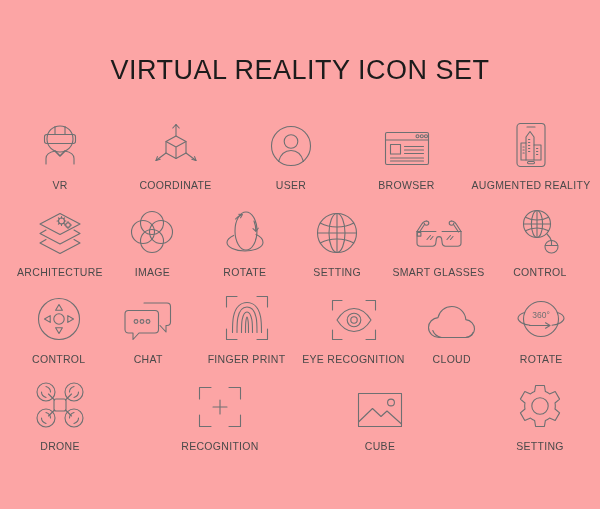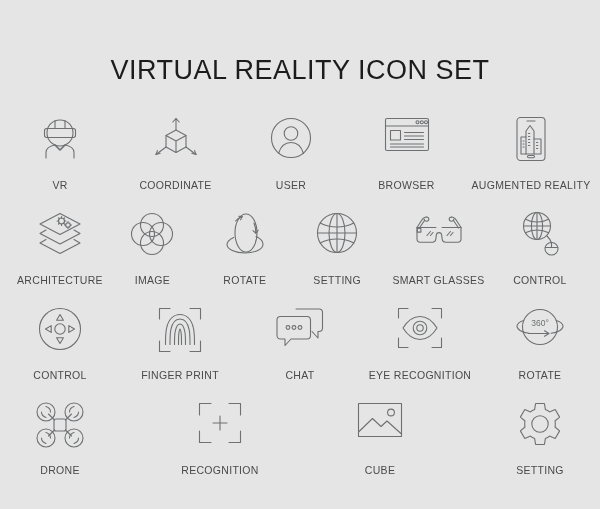--- a/index.html
+++ b/index.html
@@ -11,58 +11,58 @@
     width: 600px;
     height: 509px;
     background: #ffffff;
     font-family: "Liberation Sans", sans-serif;
     overflow: hidden;
   }
   .page {
     position: relative;
     width: 600px;
     height: 509px;
-    background: #e5e5e5;
+    background: #fca5a5;
     box-sizing: border-box;
   }
   .title {
     text-align: center;
     font-size: 27px;
     font-weight: 400;
     letter-spacing: 0.5px;
     color: #1c1c1c;
     margin: 0;
     padding-top: 55px;
     font-family: "Liberation Sans", sans-serif;
   }
   .grid {
     margin-top: 30px;
     padding: 0 14px;
     display: flex;
     flex-direction: column;
-    gap: 20px;
+    gap: 12px;
   }
   .row {
     display: flex;
     flex-direction: row;
     justify-content: space-between;
     align-items: flex-end;
   }
   .cell {
     width: 92px;
     display: flex;
     flex-direction: column;
     align-items: center;
     justify-content: flex-end;
   }
   .icon-box {
     width: 56px;
     height: 52px;
     display: flex;
-    align-items: flex-start;
+    align-items: flex-end;
     justify-content: center;
   }
   .icon-box svg {
     display: block;
     overflow: visible;
   }
   .icon-box svg * {
     stroke: #6e7072;
     stroke-width: 1.1;
     fill: none;
@@ -275,64 +275,74 @@
             <circle cx="23" cy="23" r="5.2"></circle>
             <path d="M23 8.5 L19.6 14.2 L26.4 14.2 Z"></path>
             <path d="M23 37.5 L19.6 31.8 L26.4 31.8 Z"></path>
             <path d="M8.5 23 L14.2 19.6 L14.2 26.4 Z"></path>
             <path d="M37.5 23 L31.8 19.6 L31.8 26.4 Z"></path>
           </svg>
         </div>
         <div class="label">CONTROL</div>
       </div>
 
+      <div class="cell">
+        <div class="icon-box">
+          <svg width="50" height="42" viewBox="0 0 50 42">
+            <path d="M21 3 L44 3 C46 3 47.5 4.5 47.5 6.5 L47.5 22 C47.5 24 46 25.5 44 25.5 L43 25.5 L43 32 L37 25.5"></path>
+            <path d="M5.5 10.5 L32 10.5 C34 10.5 35.5 12 35.5 14 L35.5 29.5 C35.5 31.5 34 33 32 33 L16 33 L10 39.5 L10 33 L5.5 33 C3.5 33 2 31.5 2 29.5 L2 14 C2 12 3.5 10.5 5.5 10.5 Z"></path>
+            <circle cx="13" cy="21.5" r="1.9"></circle>
+            <circle cx="19" cy="21.5" r="1.9"></circle>
+            <circle cx="25" cy="21.5" r="1.9"></circle>
+          </svg>
+        </div>
+        <div class="label">CHAT</div>
+      </div>
+
       <div class="cell wide">
         <div class="icon-box">
           <svg width="46" height="48" viewBox="0 0 46 48">
             <path d="M2.5 13 L2.5 2.5 L13 2.5"></path>
             <path d="M33 2.5 L43.5 2.5 L43.5 13"></path>
             <path d="M43.5 35 L43.5 45.5 L33 45.5"></path>
             <path d="M13 45.5 L2.5 45.5 L2.5 35"></path>
             <path d="M8.5 38.5 C8.5 32 8.5 27 9.5 22.5 C11.5 13 17 8.5 23 8.5 C29 8.5 34.5 13 36.5 22.5 C37.5 27 37.5 32 37.5 38.5"></path>
             <path d="M13 38.5 C13 32 13 27.5 13.8 23.8 C15.3 16.4 18.8 13 23 13 C27.2 13 30.7 16.4 32.2 23.8 C33 27.5 33 32 33 38.5"></path>
             <path d="M17.5 38.5 C17.5 32.5 17.5 28.5 18.2 25.5 C19.2 20.5 21 18 23 18 C25 18 26.8 20.5 27.8 25.5 C28.5 28.5 28.5 32.5 28.5 38.5"></path>
             <path d="M21.5 38.5 C21.5 33 21.5 29 21.9 27 C22.3 24.3 22.6 23 23 23 C23.4 23 23.7 24.3 24.1 27 C24.5 29 24.5 33 24.5 38.5"></path>
           </svg>
         </div>
         <div class="label">FINGER  PRINT</div>
       </div>
 
-      <div class="cell">
-        <div class="icon-box">
-          <svg width="50" height="42" viewBox="0 0 50 42">
-            <path d="M21 3 L44 3 C46 3 47.5 4.5 47.5 6.5 L47.5 22 C47.5 24 46 25.5 44 25.5 L43 25.5 L43 32 L37 25.5"></path>
-            <path d="M5.5 10.5 L32 10.5 C34 10.5 35.5 12 35.5 14 L35.5 29.5 C35.5 31.5 34 33 32 33 L16 33 L10 39.5 L10 33 L5.5 33 C3.5 33 2 31.5 2 29.5 L2 14 C2 12 3.5 10.5 5.5 10.5 Z"></path>
-            <circle cx="13" cy="21.5" r="1.9"></circle>
-            <circle cx="19" cy="21.5" r="1.9"></circle>
-            <circle cx="25" cy="21.5" r="1.9"></circle>
-          </svg>
-        </div>
-        <div class="label">CHAT</div>
-      </div>
-
       <div class="cell wide">
         <div class="icon-box">
           <svg width="48" height="44" viewBox="0 0 48 44">
             <path d="M2.5 12 L2.5 2.5 L12 2.5"></path>
             <path d="M36 2.5 L45.5 2.5 L45.5 12"></path>
             <path d="M45.5 32 L45.5 41.5 L36 41.5"></path>
             <path d="M12 41.5 L2.5 41.5 L2.5 32"></path>
             <path d="M7 22 C12 14 18 10.5 24 10.5 C30 10.5 36 14 41 22 C36 30 30 33.5 24 33.5 C18 33.5 12 30 7 22 Z"></path>
             <circle cx="24" cy="22" r="6.8"></circle>
             <circle cx="24" cy="22" r="3.2"></circle>
           </svg>
         </div>
         <div class="label">EYE  RECOGNITION</div>
       </div>
 
+      <div class="cell">
+        <div class="icon-box">
+          <svg width="50" height="38" viewBox="0 0 50 38">
+            <path d="M12 33.5 C6.2 33.5 1.5 29 1.5 23.5 C1.5 18.3 5.7 14 11 13.6 C12.3 7.2 18 2.5 24.8 2.5 C32.3 2.5 38.4 8.3 38.8 15.6 C44 16.3 47.5 20.3 47.5 25 C47.5 29.7 43.5 33.5 38.5 33.5 Z"></path>
+            <path d="M38.5 33.5 C42 33 44.8 31 46.2 28.2"></path>
+            <path d="M14.5 33.5 C10 32.6 7 30 5.8 26.5"></path>
+          </svg>
+        </div>
+        <div class="label">CLOUD</div>
+      </div>
 
       <div class="cell">
         <div class="icon-box">
           <svg width="50" height="44" viewBox="0 0 50 44">
             <circle cx="25" cy="21" r="17.5"></circle>
             <path d="M8.6 14.5 C4.6 15.8 2 17.9 2 20.3 C2 23.6 7 26.4 14 27.3"></path>
             <path d="M41.4 14.5 C45.4 15.8 48 17.9 48 20.3 C48 23.6 43 26.4 36 27.3"></path>
             <path d="M13.5 27.5 L33 27.5"></path>
             <path d="M29.5 24.8 L34 27.5 L29.5 30.2"></path>
             <text class="filltxt" x="25" y="20" font-size="8.5" text-anchor="middle" font-family="Liberation Sans, sans-serif">360°</text>

